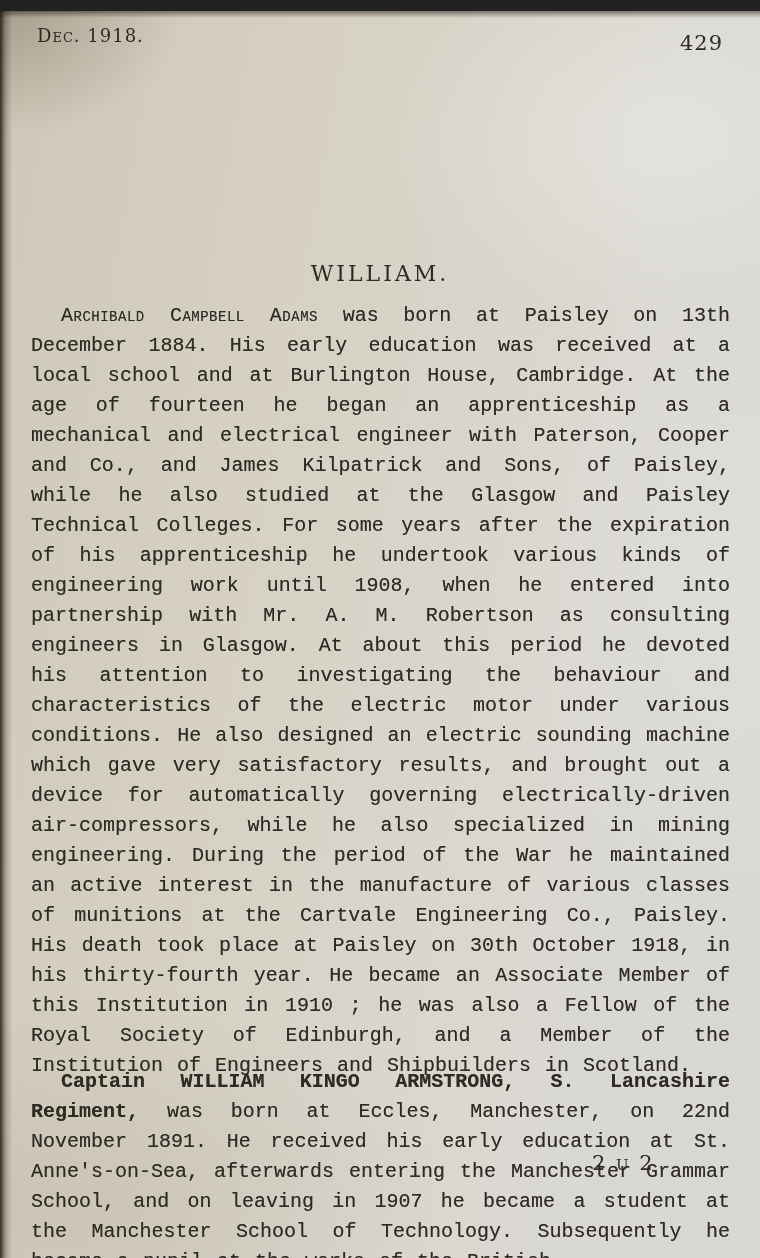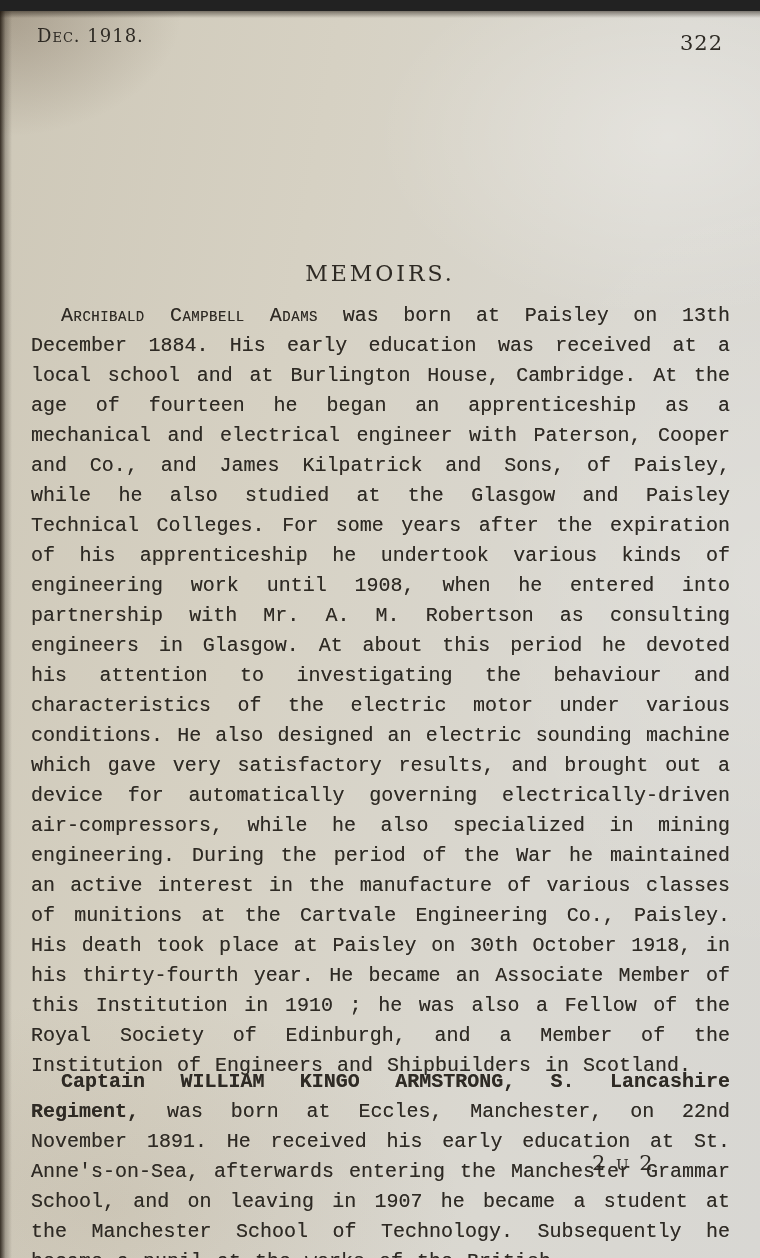--- a/index.html
+++ b/index.html
@@ -58,23 +58,23 @@
 </style>
 </head>
 <body>
 
 <div class="page">
 
   <div class="edge-left"></div>
   <div class="edge-top"></div>
 
   <span class="hdr-date">Dec. 1918.</span>
-  <span class="hdr-num">322</span>
+  <span class="hdr-num">429</span>
 
-  <h1 class="title">MEMOIRS.</h1>
+  <h1 class="title">WILLIAM.</h1>
 
   <p class="para para-adams"><span class="sc">Archibald Campbell Adams</span> <span>was born at Paisley on 13th December 1884. His early education was received at a local school and at Burlington House, Cambridge. At the age of fourteen he began an apprenticeship as a mechanical and electrical engineer with Paterson, Cooper and Co., and James Kilpatrick and Sons, of Paisley, while he also studied at the Glasgow and Paisley Technical Colleges. For some years after the expiration of his apprenticeship he undertook various kinds of engineering work until 1908, when he entered into partnership with Mr. A. M. Robertson as consulting engineers in Glasgow. At about this period he devoted his attention to investigating the behaviour and characteristics of the electric motor under various conditions. He also designed an electric sounding machine which gave very satisfactory results, and brought out a device for automatically governing electrically-driven air-compressors, while he also specialized in mining engineering. During the period of the War he maintained an active interest in the manufacture of various classes of munitions at the Cartvale Engineering Co., Paisley. His death took place at Paisley on 30th October 1918, in his thirty-fourth year. He became an Associate Member of this Institution in 1910&nbsp;; he was also a Fellow of the Royal Society of Edinburgh, and a Member of the Institution of Engineers and Shipbuilders in Scotland.</span></p>
 
   <p class="para para-armstrong"><span class="b">Captain</span> <span class="b">WILLIAM KINGO ARMSTRONG,</span> <span class="b">S. Lancashire Regiment,</span> <span>was born at Eccles, Manchester, on 22nd November 1891. He received his early education at St. Anne's-on-Sea, afterwards entering the Manchester Grammar School, and on leaving in 1907 he became a student at the Manchester School of Technology. Subsequently he became a pupil at the works of the British</span></p>
 
   <div class="sig">2 u 2</div>
 
 </div>
 
 </body></html>

